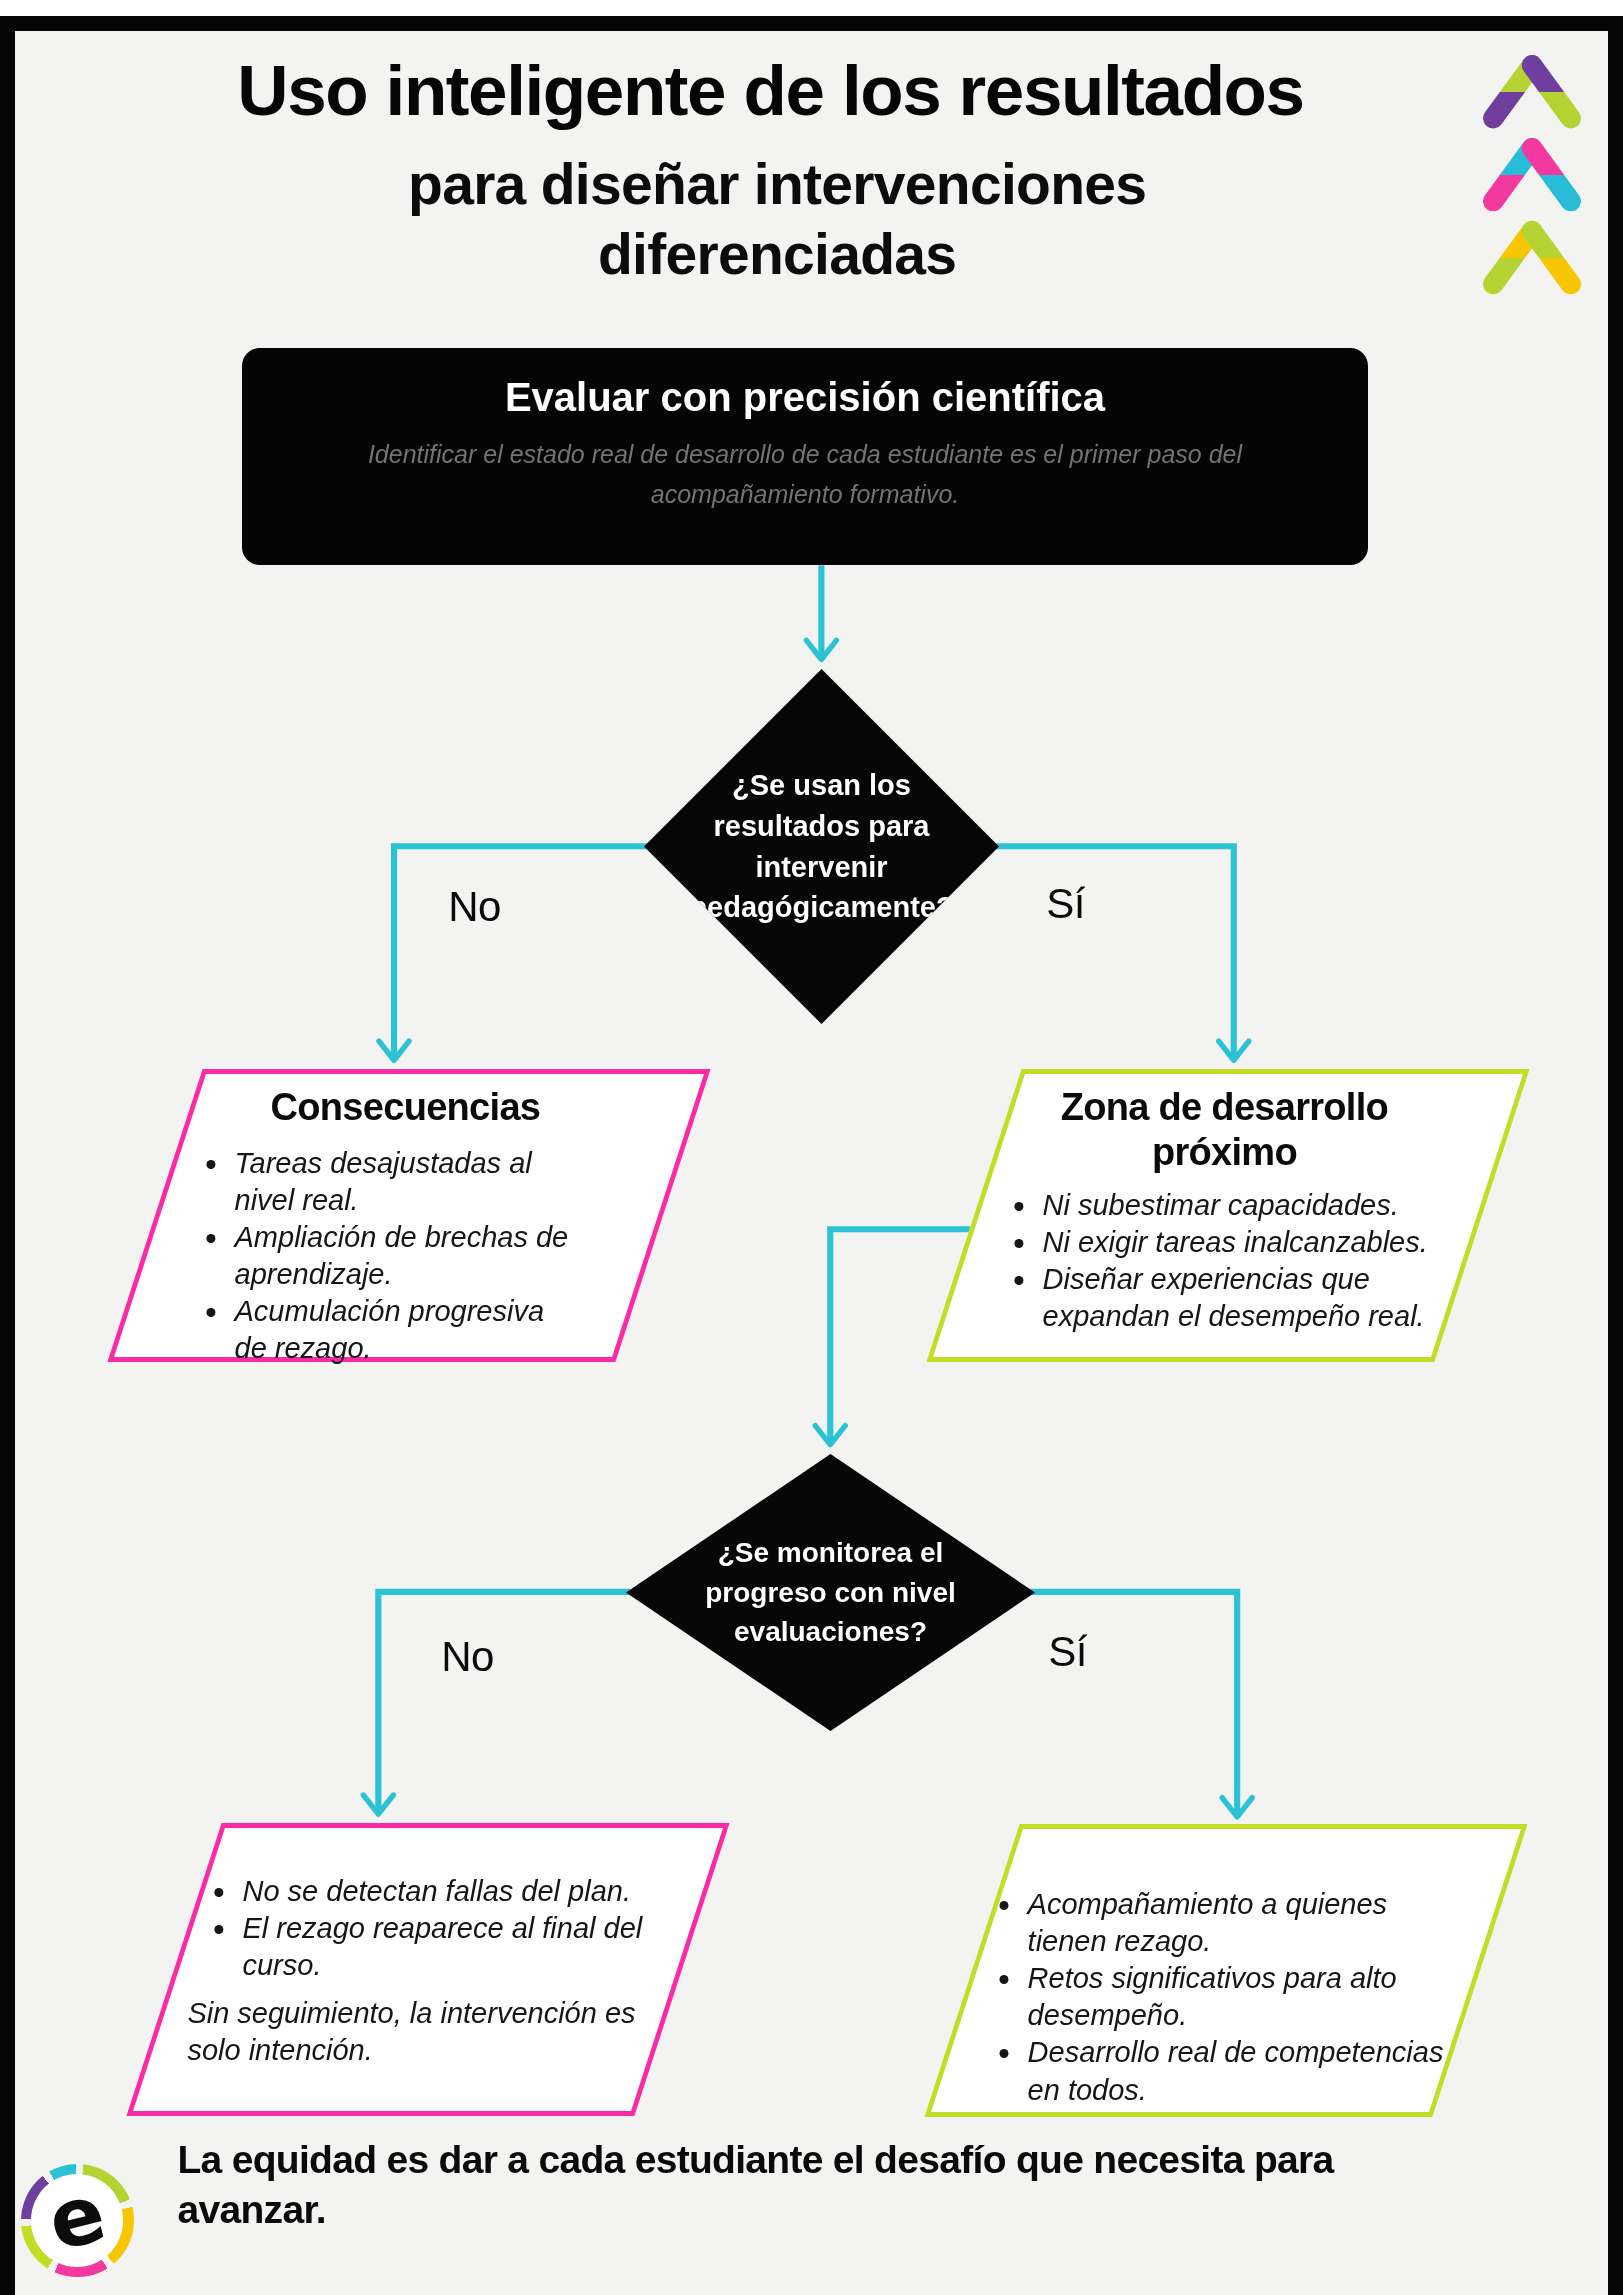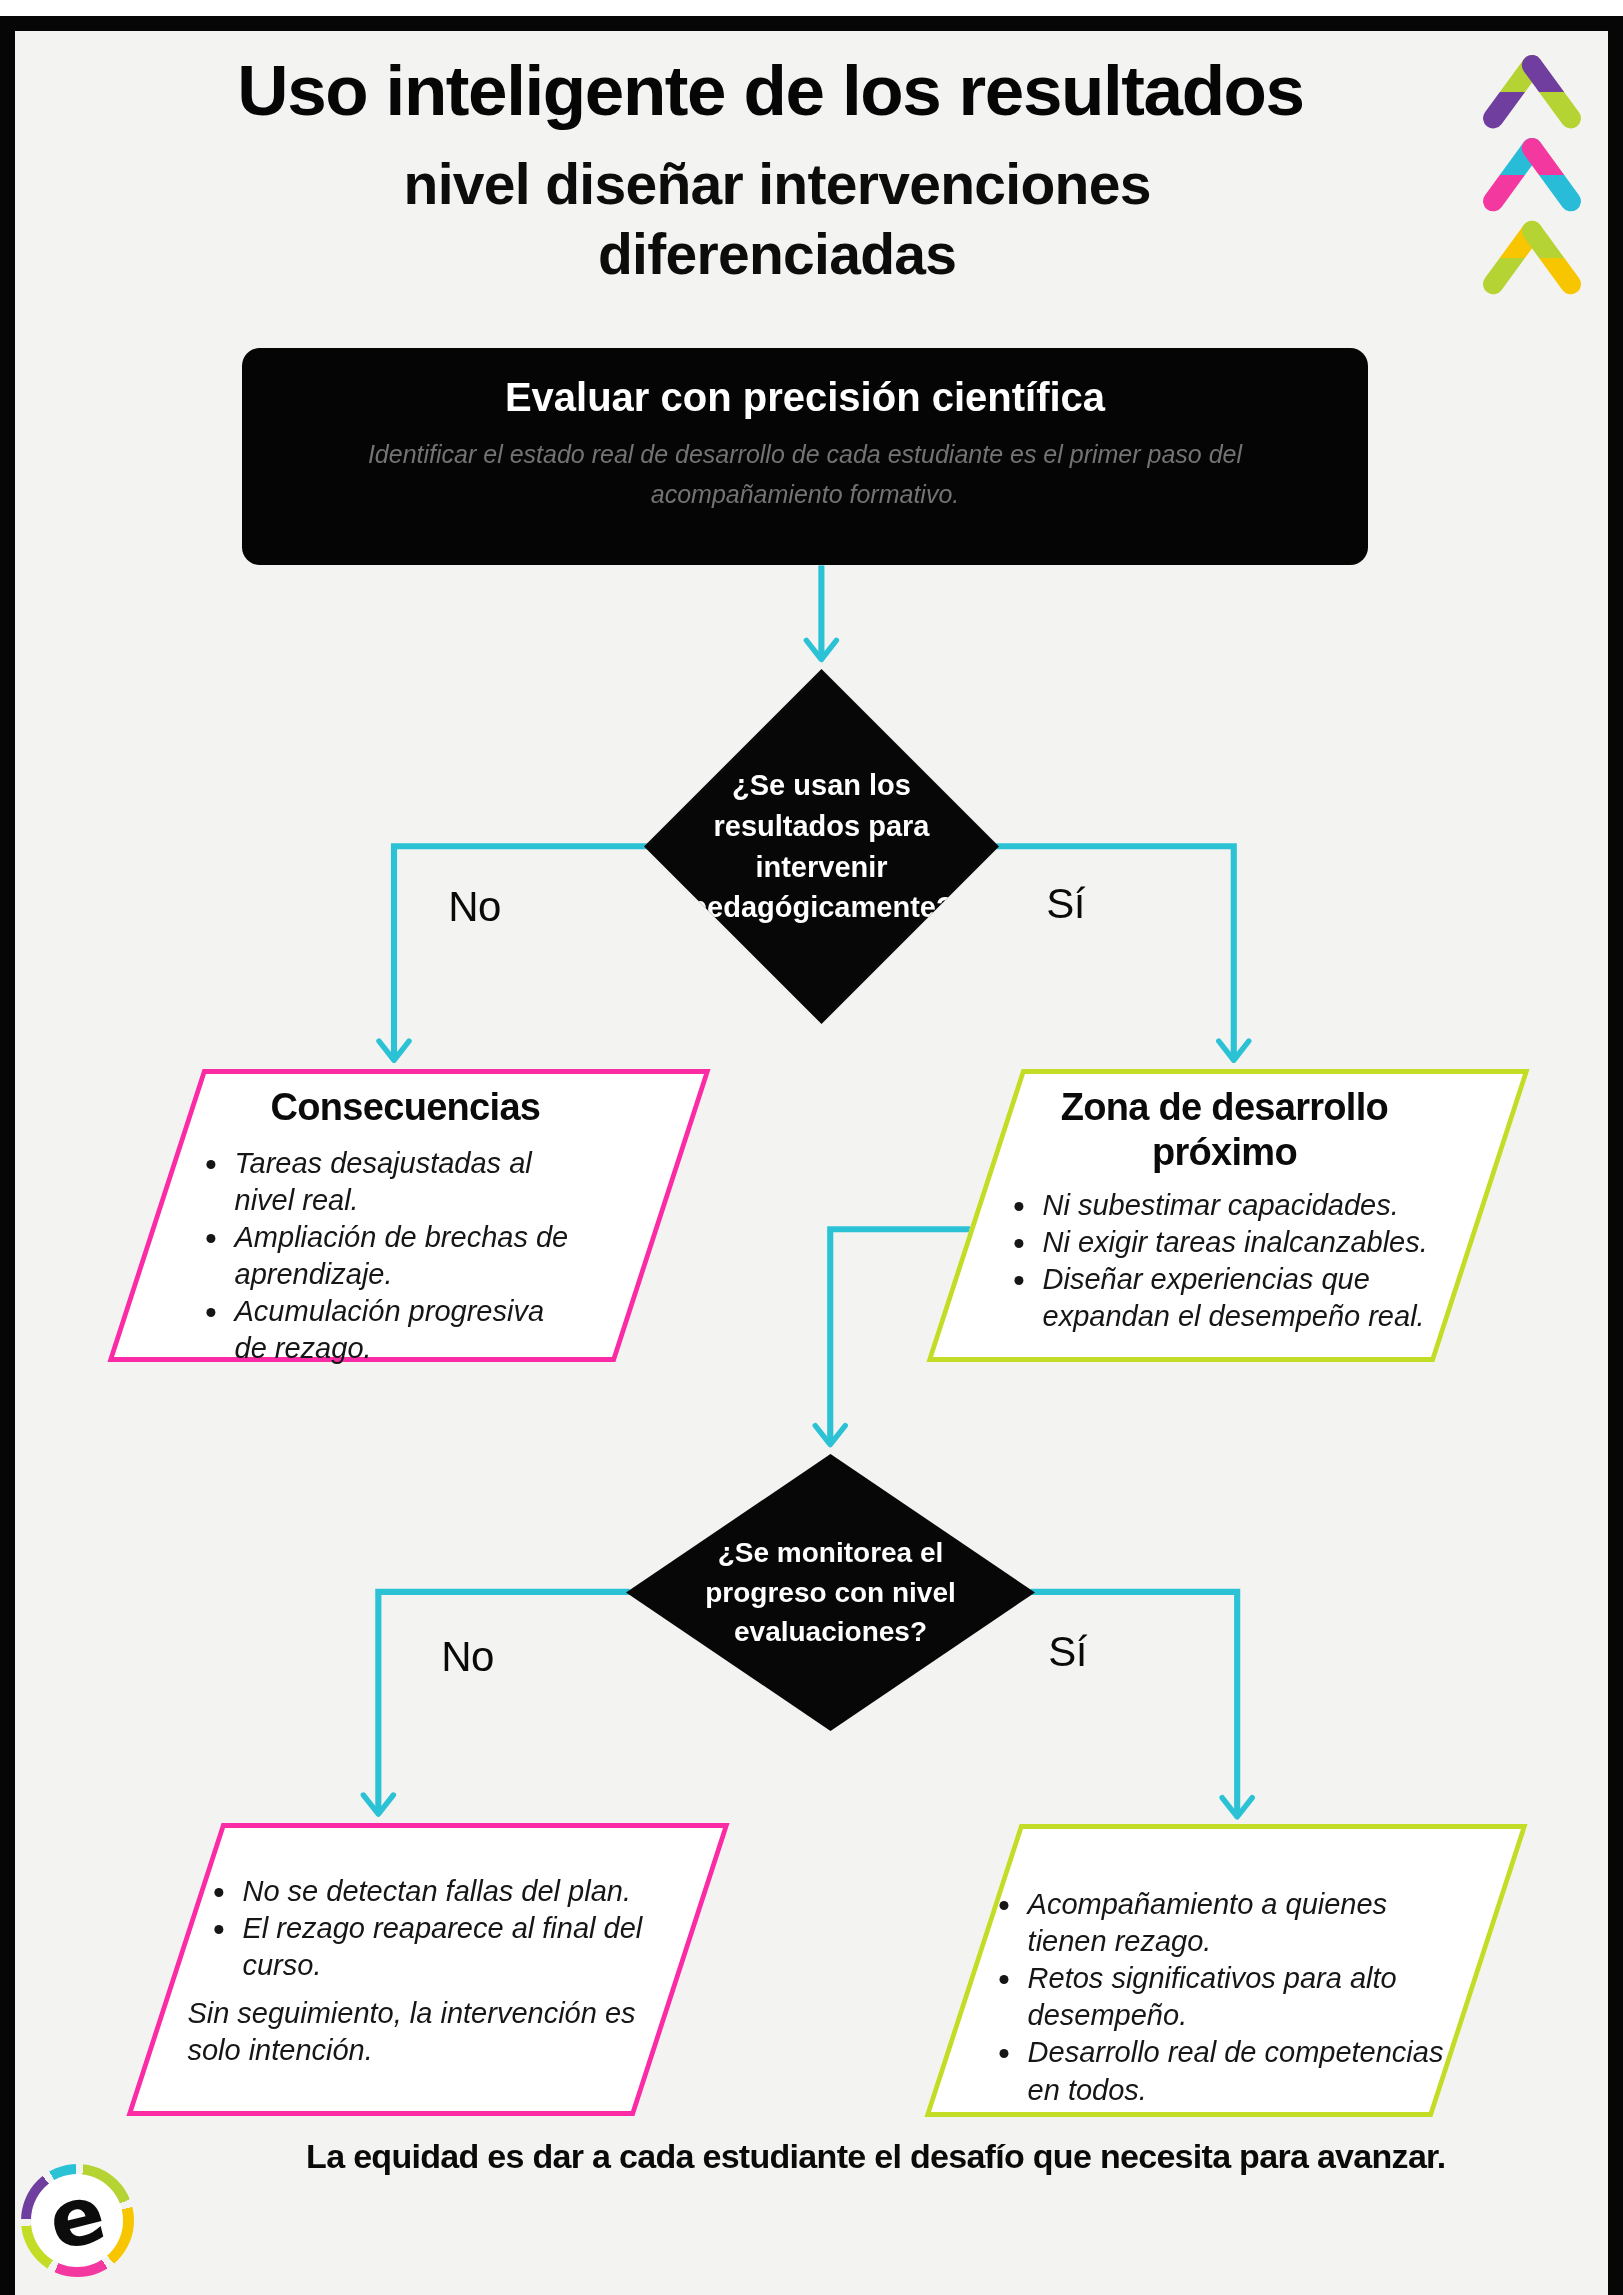--- a/index.html
+++ b/index.html
@@ -95,21 +95,21 @@
   .pbox-4 ul{margin-top:57px;padding-left:65px;}
   .pbox-4 li{max-width:438px;}
   .pbox .note{
     font-size:29px;font-style:italic;line-height:1.28;color:var(--c-text_dark);
     margin:11px 6.8px 0 23px;max-width:477px;
   }
 
   
   .tagline{
     position:absolute;left:50%;top:2119px;transform:translateX(-50%);
-    width:1268px;text-align:right;font-size:34px;font-weight:800;
+    width:1268px;text-align:left;font-size:39px;font-weight:800;
     line-height:1.28;color:#0a0a0a;z-index:2;letter-spacing:-0.7px;
   }
   .e-logo{position:absolute;left:20.5px;top:2148px;width:113px;height:113px;z-index:61;}
   .e-ring{
     position:absolute;inset:0;border-radius:50%;
     background:conic-gradient(
       transparent 0deg 6deg,   var(--c-green)   6deg 68deg,
       transparent 68deg 76deg, var(--c-yellow)  76deg 140deg,
       transparent 140deg 148deg, var(--c-magenta) 148deg 204deg,
       transparent 204deg 212deg, var(--c-lime)  212deg 264deg,
@@ -127,21 +127,21 @@
   }
 </style>
 </head>
 <body>
 
 <div id="canvas">
 
   <div class="frame"></div>
 
   <h1 class="main-title">Uso inteligente de los resultados</h1>
-  <div class="subtitle">nivel diseñar intervenciones diferenciadas</div>
+  <div class="subtitle">para diseñar intervenciones diferenciadas</div>
 
   <div class="brand-arrows">
     <svg width="102" height="244" viewBox="0 0 150 358">
       <defs>
         <linearGradient id="g1l" gradientUnits="userSpaceOnUse" x1="0" y1="8" x2="0" y2="102">
           <stop offset="0.5" stop-color="#b5d333"></stop>
             <stop offset="0.5" stop-color="#6f3e9e"></stop>
         </linearGradient>
         <linearGradient id="g1r" gradientUnits="userSpaceOnUse" x1="0" y1="8" x2="0" y2="102">
           <stop offset="0.5" stop-color="#6f3e9e"></stop>

